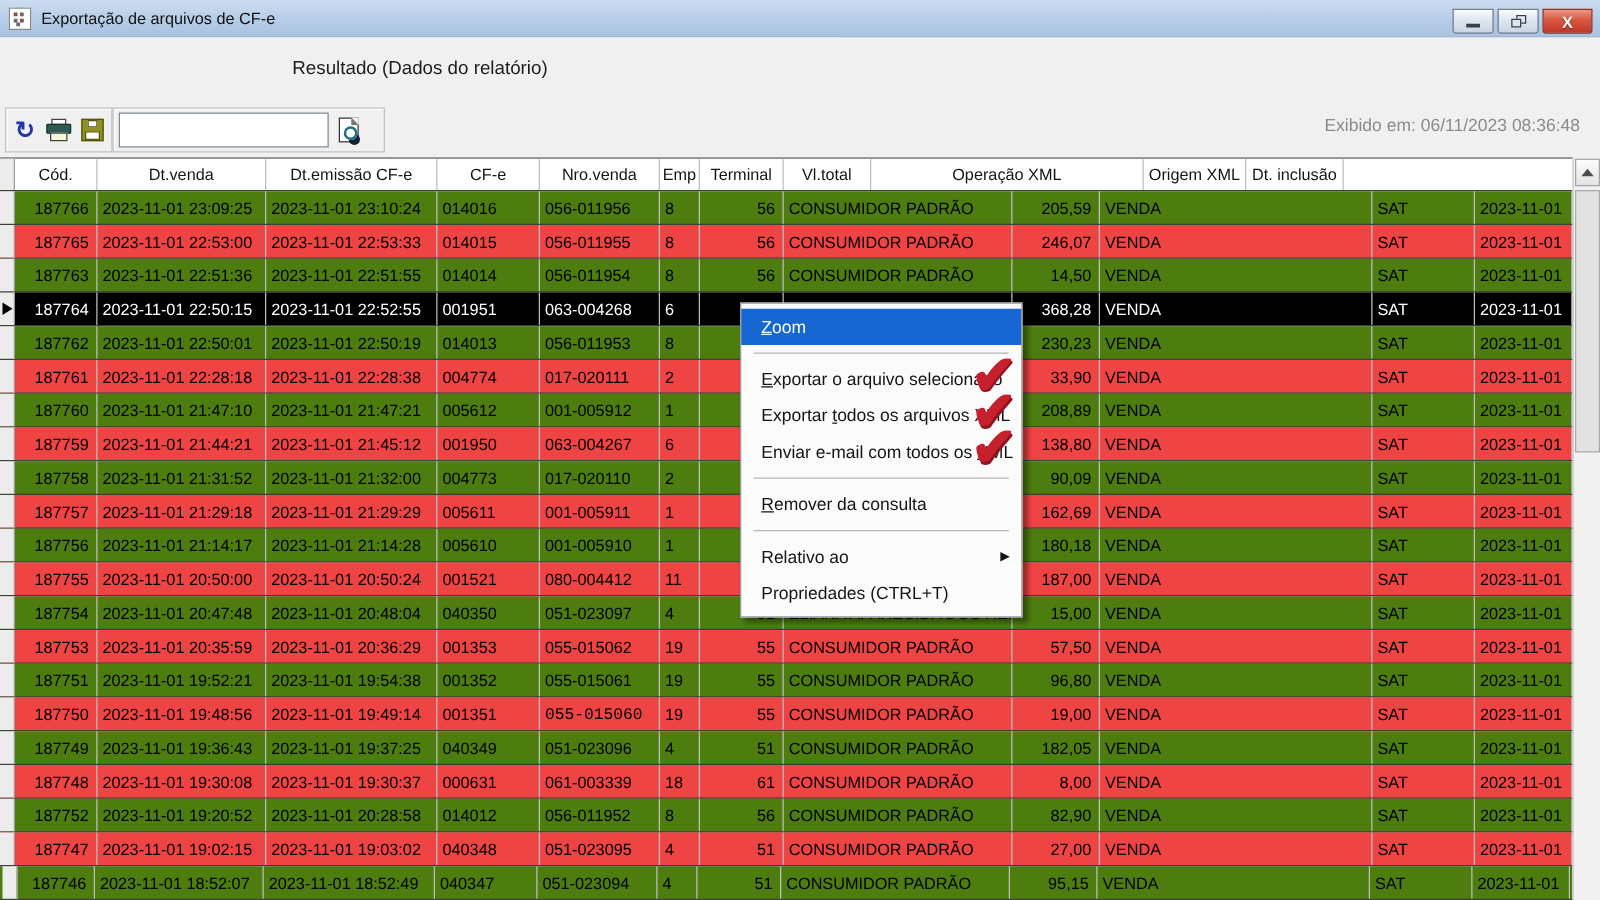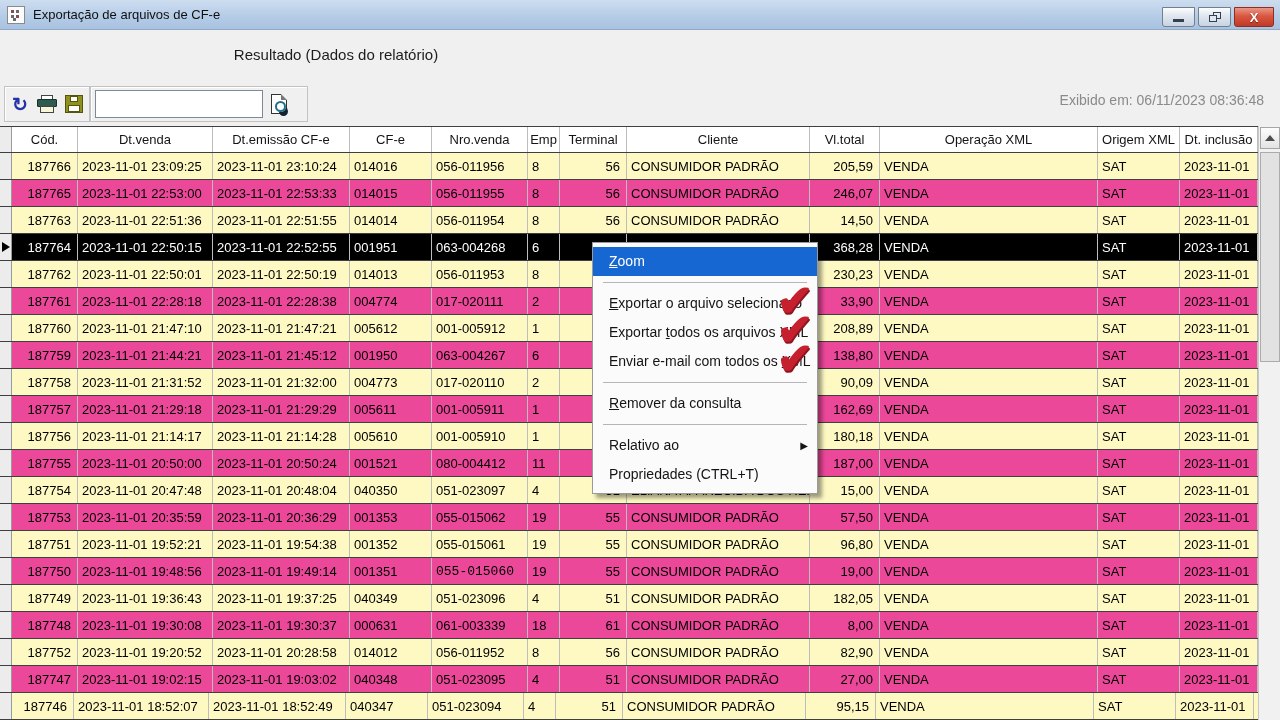--- a/index.html
+++ b/index.html
@@ -53,22 +53,22 @@
   .icon-preview::before { content:""; position:absolute; right:-1px; top:-1px; border-style:solid; border-width:0 6px 6px 0; border-color:transparent #f0f0f0 #777 transparent; }
   .icon-preview::after { content:""; position:absolute; left:3px; top:6px; width:7px; height:7px; border:2px solid #1f6f86; border-radius:50%; box-shadow:3px 5px 0 -1px #123; }
   .displayed-at { position:absolute; right:16px; top:14px; font-size:14px; color:#8a8a8a; }
 
   
   .grid { position:absolute; top:126px; left:0; width:1258px; height:594px; background:#fff; border-top:1px solid #3f3f3f; }
   .g-header { display:flex; height:26px; background:#ffffff; border-bottom:1px solid #3f3f3f; }
   .g-hcell { font-size:13px; color:#141414; display:flex; align-items:center; justify-content:center;
     border-right:1px solid #bdbdbd; overflow:hidden; white-space:nowrap; }
   .g-gutter-h { width:12px; background:#ececec; border-right:1px solid #9a9a9a; }
-  .g-row { display:flex; height:27px; border-bottom:1px solid #3f3f3f; background:#ec4899; }
-  .g-row.alt { background:#fef9c3; }
+  .g-row { display:flex; height:27px; border-bottom:1px solid #3f3f3f; background:#ef4444; }
+  .g-row.alt { background:#4d7c0f;justify-content:center; }
   .g-row.sel { background:#000000; color:#ffffff; }
   .g-gutter { width:12px; background:#ececec; border-right:1px solid #9a9a9a; position:relative; }
   .g-row.sel .g-gutter::after { content:""; position:absolute; left:2px; top:8px;
     border-style:solid; border-width:5px 0 5px 8px; border-color:transparent transparent transparent #000; }
   .g-cell { font-size:13px; display:flex; align-items:center; border-right:1px solid #bdbdbd;
     overflow:hidden; white-space:nowrap; padding:0 4px; }
   .g-cell.r { justify-content:flex-end; padding-right:6px; }
 
   
   .vscroll { position:absolute; top:126px; left:1258px; width:22px; height:594px; background:#f1f1f1; border-left:1px solid #c8c8c8; }
@@ -150,21 +150,20 @@
   <div class="grid">
     <div class="g-header" id="grid-header">
         <div class="g-hcell g-gutter-h"></div>
         <div class="g-hcell" style="width: 66px;">Cód.</div>
         <div class="g-hcell" style="width: 135px;">Dt.venda</div>
         <div class="g-hcell" style="width: 137px;">Dt.emissão CF-e</div>
         <div class="g-hcell" style="width: 82px;">CF-e</div>
         <div class="g-hcell" style="width: 96px;">Nro.venda</div>
         <div class="g-hcell" style="width: 32px;">Emp</div>
         <div class="g-hcell" style="width: 67px;">Terminal</div>
-        <div class="g-hcell" style="width: 183px;">Cliente</div>
         <div class="g-hcell" style="width: 70px;">Vl.total</div>
         <div class="g-hcell" style="width: 218px;">Operação XML</div>
         <div class="g-hcell" style="width: 82px;">Origem XML</div>
         <div class="g-hcell" style="width: 78px;">Dt. inclusão</div>
       </div>
     <div id="grid-body">
         <div class="g-row alt">
           <div class="g-gutter"></div>
           <div class="g-cell r" style="width: 66px;">187766</div>
           <div class="g-cell" style="width: 135px;">2023-11-01 23:09:25</div>

